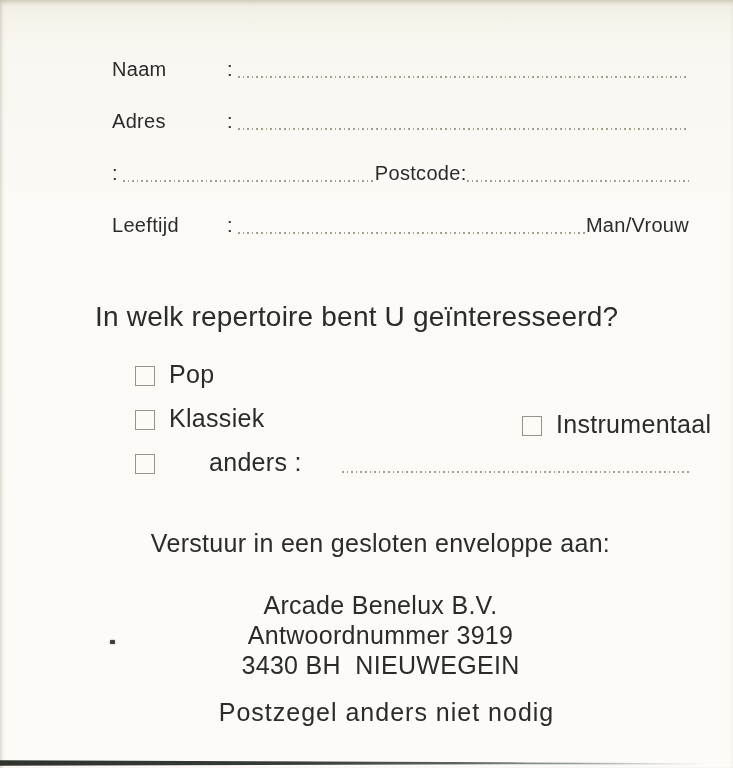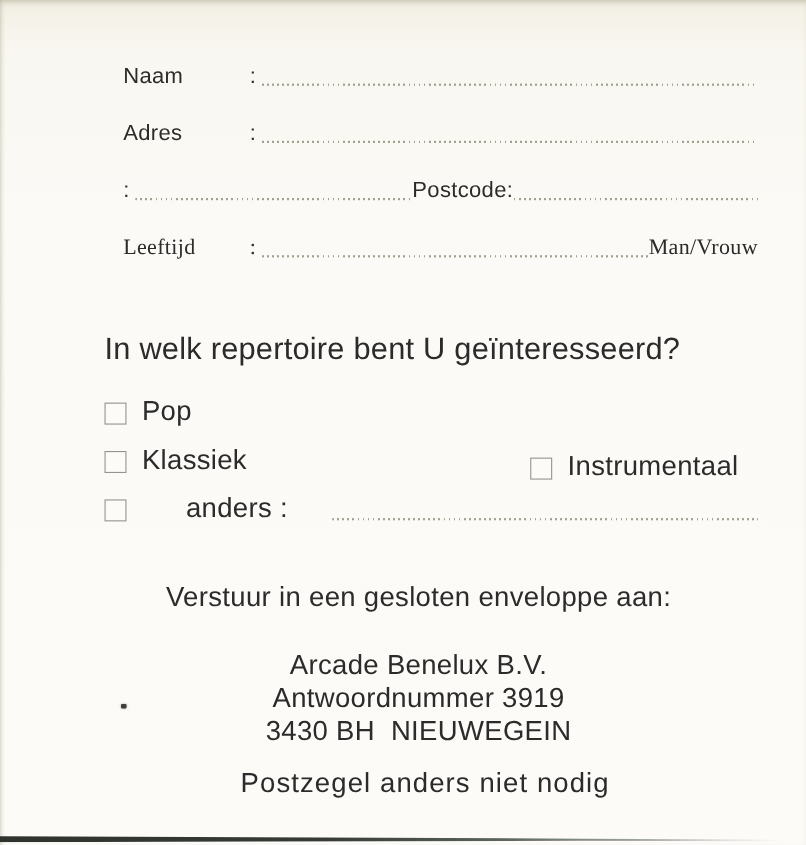--- a/index.html
+++ b/index.html
@@ -29,21 +29,21 @@
     height: 26px;
     display: flex;
     align-items: flex-end;
     font-size: 20px;
     line-height: 1.1;
     letter-spacing: 0.3px;
   }
   .row-naam     { top: 54px; }
   .row-adres    { top: 106px; }
   .row-plaats   { top: 158px; }
-  .row-leeftijd { top: 210px; font-family: Liberation Serif, serif; }
+  .row-leeftijd { top: 210px; }
 
   .flabel { width: 115px; flex: 0 0 115px; }
   .fcolon { flex: 0 0 auto; margin-right: 5px; }
   .dotline {
     height: 3px;
     align-self: flex-end;
     margin-bottom: 2px;
     background-image: repeating-linear-gradient(90deg,
       #a49f90 0px, #a49f90 1.6px, transparent 1.6px, transparent 4.6px);
     background-position: left bottom;
@@ -61,20 +61,21 @@
     top: 301px;
     font-size: 28px;
     letter-spacing: 0.2px;
   }
   .opt-row {
     position: absolute;
     display: flex;
     align-items: center;
     font-size: 25px;
     letter-spacing: 0.3px;
+    margin-left: 40px;
   }
   .opt-row .dotline { align-self: flex-end; margin-bottom: 4px; }
   .checkbox {
     width: 18px;
     height: 18px;
     flex: 0 0 18px;
     border: 1.5px solid #95938c;
     background: #fcfbf7;
     margin-right: 14px;
     margin-top: 2px;

